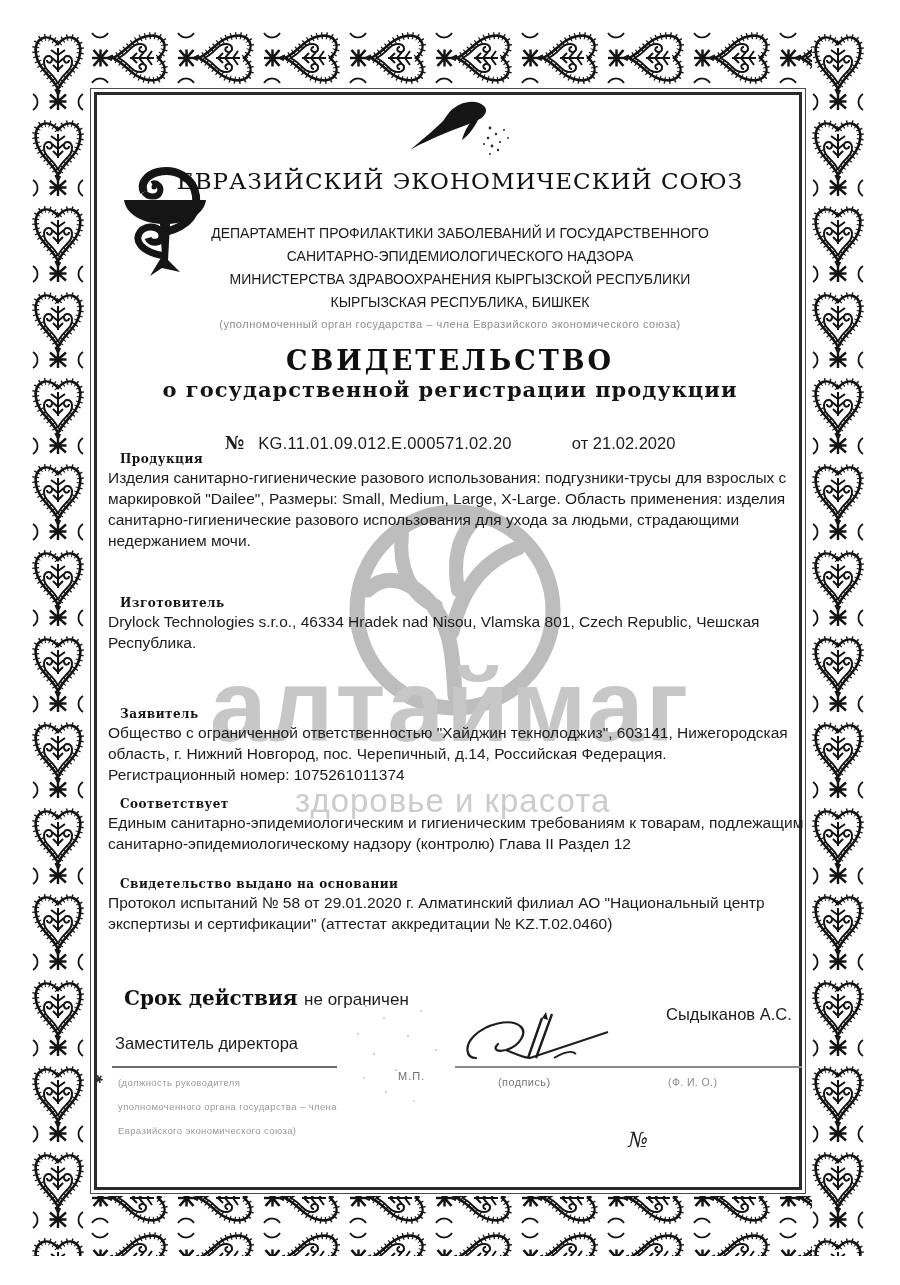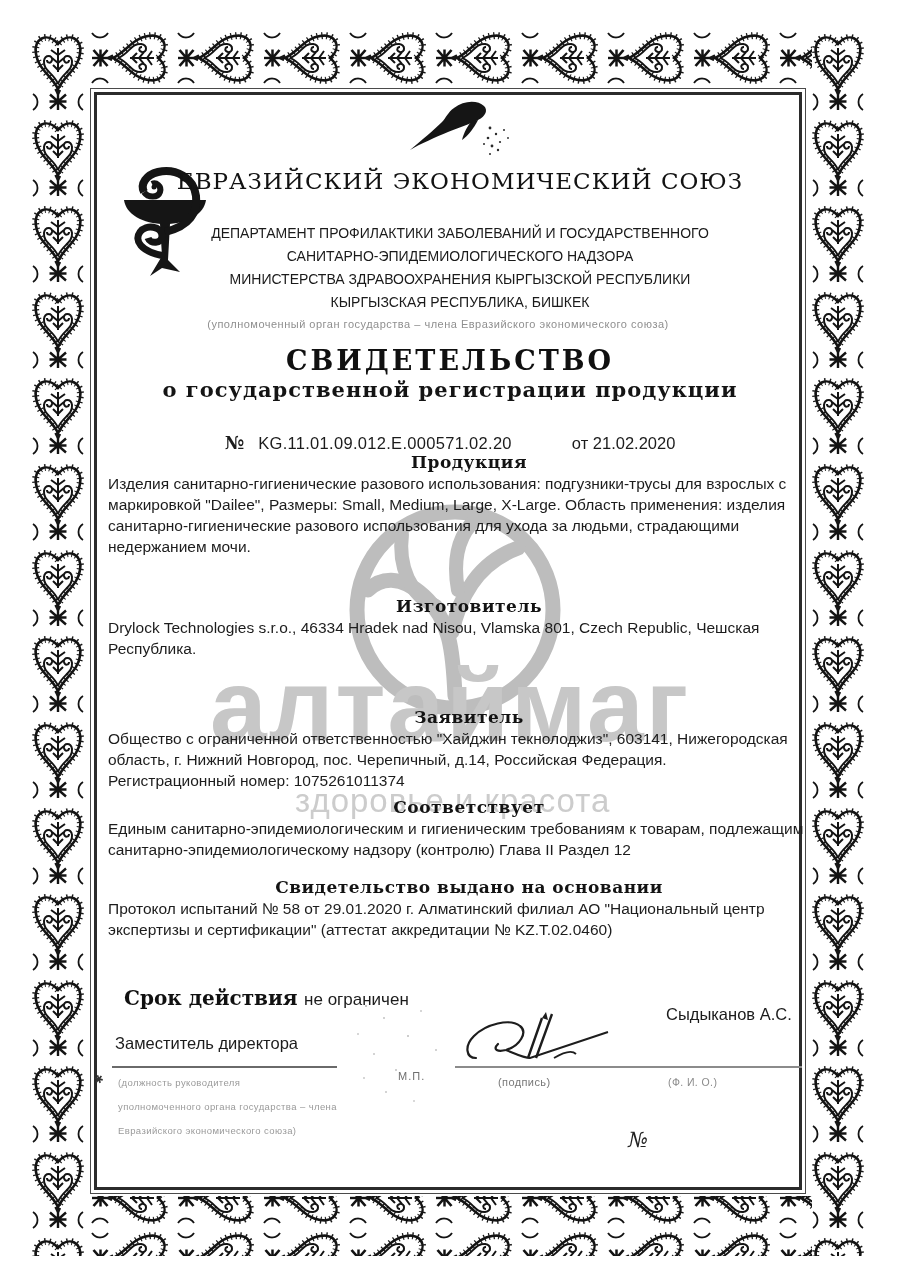--- a/index.html
+++ b/index.html
@@ -16,34 +16,34 @@
   .wm-brand{left:210px;top:648px;width:520px;font-size:102px;font-weight:bold;
             letter-spacing:2px;color:#c7c7c7;white-space:nowrap;}
   .wm-tag{left:295px;top:782px;font-size:33px;font-weight:normal;color:#cccccc;letter-spacing:1px;white-space:nowrap;}
   
   .ct{z-index:3;}
   .center{text-align:center;}
   .serif{font-family:"DejaVu Serif","Liberation Serif",serif;}
   .union-title{left:130px;top:168px;width:660px;font-size:23px;font-weight:normal;
                letter-spacing:1px;color:#121212;}
   .dept{left:120px;top:222px;width:680px;font-size:14px;line-height:23px;color:#1a1a1a;}
-  .authority-note{left:88px;top:318px;width:700px;font-size:11px;color:#8f8f8f;
+  .authority-note{left:100px;top:318px;width:700px;font-size:11px;color:#8f8f8f;
                   filter:blur(0.35px);letter-spacing:0.5px;}
   .title-main{left:100px;top:345px;width:700px;font-size:27px;font-weight:bold;
               letter-spacing:3px;color:#101010;}
   .title-sub{left:100px;top:377px;width:700px;font-size:21px;font-weight:bold;
              letter-spacing:1px;color:#141414;}
   .cert-line{left:100px;top:407px;width:700px;display:flex;justify-content:center;
              align-items:baseline;gap:14px;}
   .cert-no-label{font-family:"DejaVu Serif",serif;font-size:18px;font-weight:bold;}
   .cert-number{font-size:16.5px;letter-spacing:0.3px;margin-top:27px;}
   .cert-date{font-size:16.5px;margin-left:46px;}
   .section{width:698px;left:108px;}
   .sec-head{font-family:"DejaVu Serif","Liberation Serif",serif;font-weight:bold;
-            font-size:17px;letter-spacing:0.5px;color:#131313;margin-left:24px;text-align:center;}
+            font-size:12px;letter-spacing:0.5px;color:#131313;margin-left:12px;}
   .sec-body{font-size:15.5px;line-height:21px;margin-top:1px;color:#1c1c1c;}
   .s-product{top:452px;}
   .s-manufacturer{top:596px;}
   .s-applicant{top:707px;}
   .s-conformity{top:797px;}
   .s-basis{top:877px;}
   .validity{left:124px;top:986px;white-space:nowrap;}
   .validity .lbl{font-family:"DejaVu Serif",serif;font-weight:bold;font-size:20px;color:#111;}
   .validity .val{font-size:17px;margin-left:2px;}
   .deputy{left:115px;top:1034px;font-size:16.5px;}

